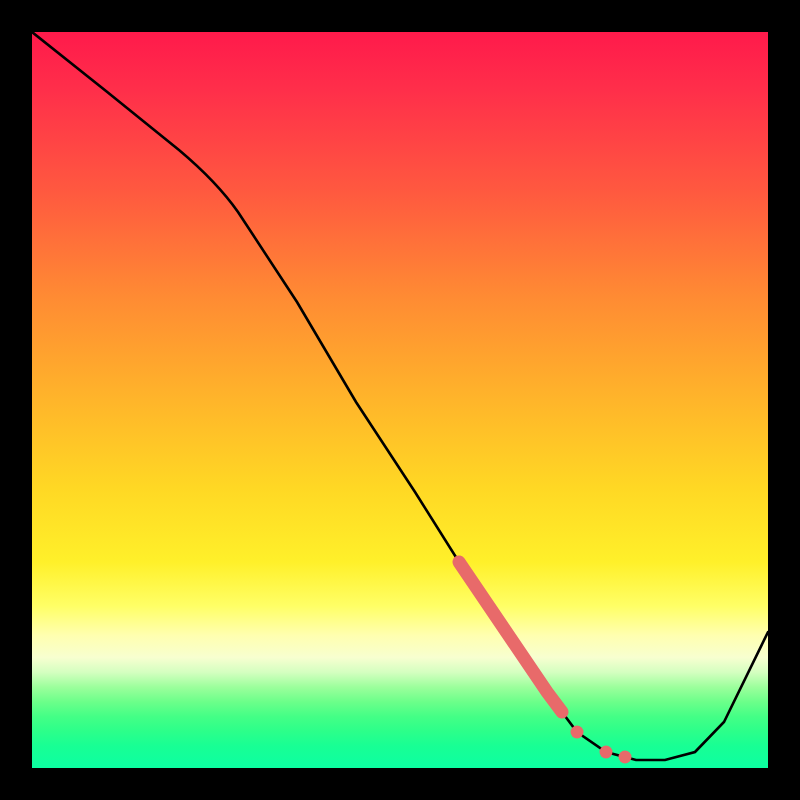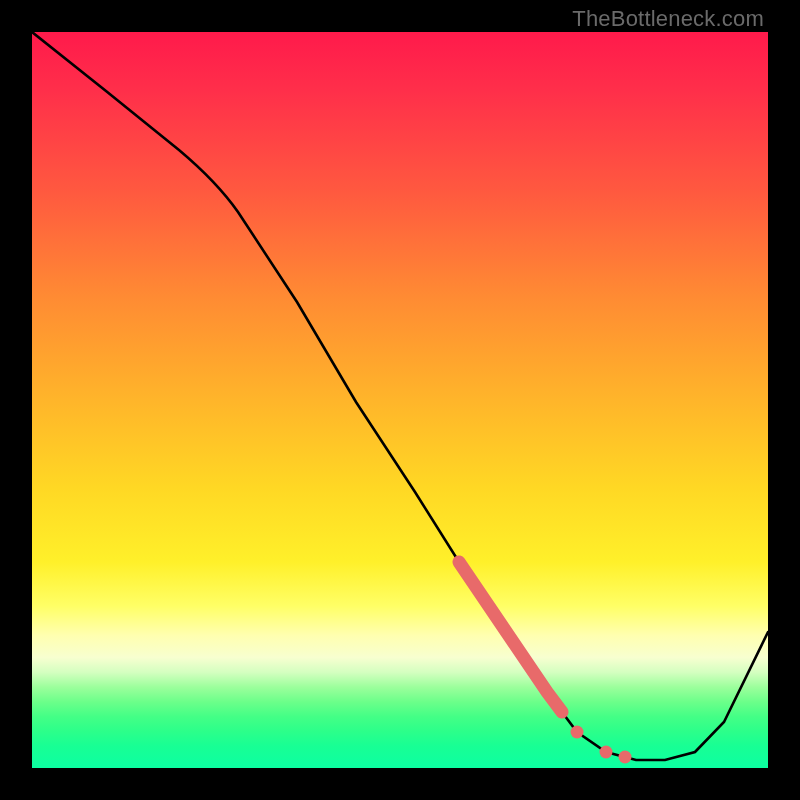--- a/index.html
+++ b/index.html
@@ -91,14 +91,13 @@
       <path d="M 427 530
                L 471 595
                L 515 660
                L 530 680" fill="none" stroke="#e86a6a" stroke-width="13" stroke-linecap="round"></path>
 
       <circle cx="545" cy="700" r="6.5" fill="#e86a6a"></circle>
       <circle cx="574" cy="720" r="6.5" fill="#e86a6a"></circle>
       <circle cx="593" cy="725" r="6.5" fill="#e86a6a"></circle>
     </svg>
   </div>
-  <div class="watermark">TheBottleneck.com</div>
 </div>
 
 </body></html>

